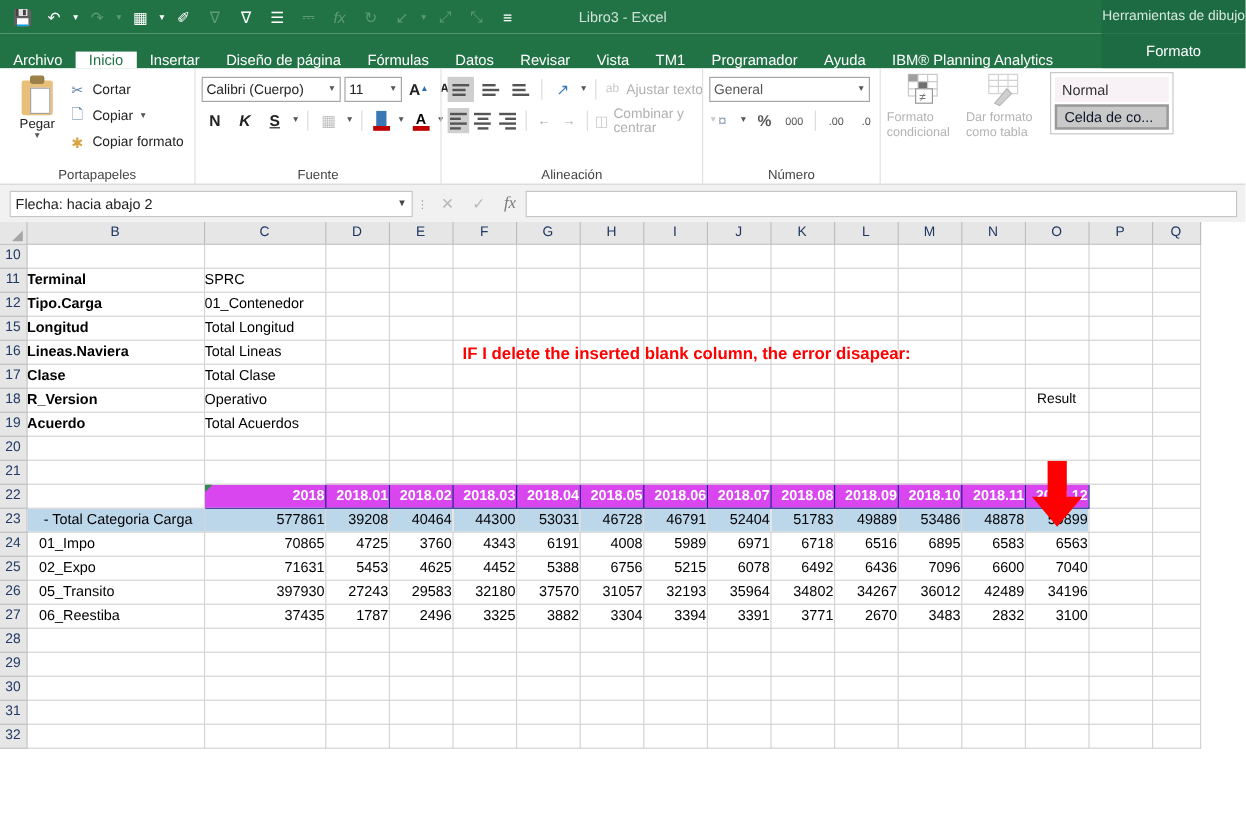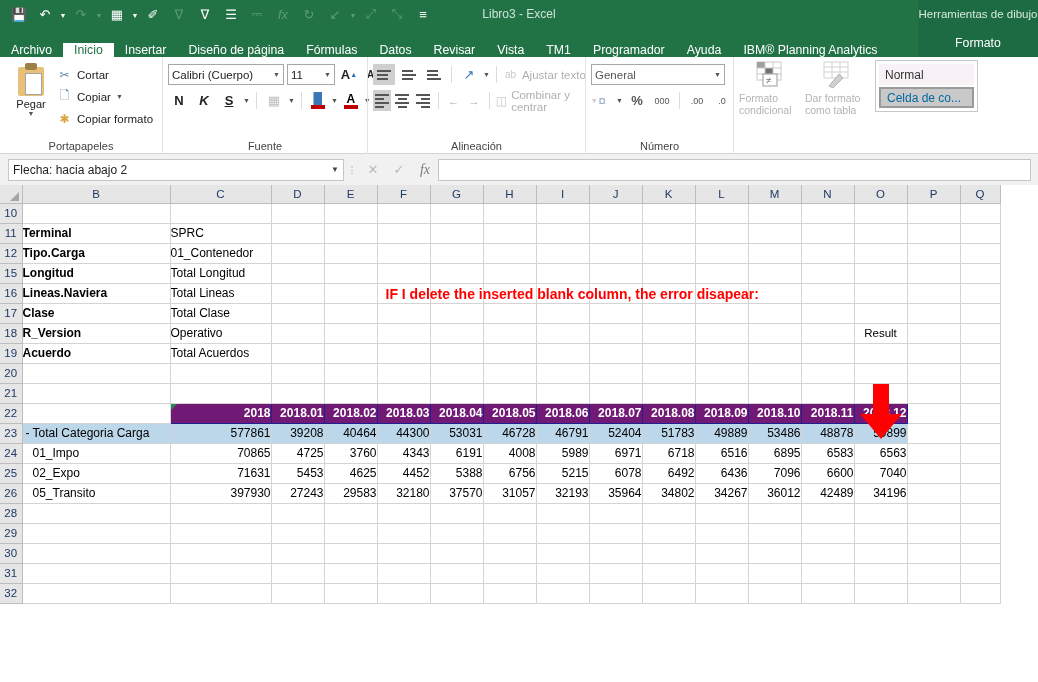--- a/index.html
+++ b/index.html
@@ -118,21 +118,21 @@
   .g-style .body { padding-top: 3px; gap: 4px; }
   .bigBtn { width: 62px; display: flex; flex-direction: column; align-items: center; }
   .bigBtn .lbl2 { font-size: 10.5px; color: #b3b3b3; line-height: 12px; margin-top: 2px; }
   .gridIcon { width: 34px; height: 30px; position: relative; }
   .stylegal {
     border: 1px solid #c8c8c8; width: 103px; height: 52px; margin-left: 4px;
     display: flex; flex-direction: column; padding: 3px; gap: 2px; background: #fff;
   }
   .styleCell { height: 21px; font-size: 12px; display: flex; align-items: center; padding-left: 6px; }
   .styleCell.normal { background: #f8f2f6; color: #333; }
-  .styleCell.sel { background: #c9c9c9; color: #0369a1; border: 2px solid #9a9a9a; }
+  .styleCell.sel { background: #c9c9c9; color: #0f172a; border: 2px solid #9a9a9a; }
 
   
   .fbar { height: 31px; background: #f1f1f1; display: flex; align-items: center; padding: 0 3px; gap: 0; }
   .namebox {
     width: 336px; height: 22px; background: #fff; border: 1px solid #c6c6c6;
     display: flex; align-items: center; font-size: 12px; color: #222; padding: 0 4px; margin-left: 5px;
   }
   .namebox .nv { flex: 1; white-space: nowrap; overflow: hidden; }
   .namebox .nc { font-size: 8px; color: #444; }
   .fgrip { width: 16px; text-align: center; color: #999; font-size: 9px; letter-spacing: 0; }
@@ -159,21 +159,21 @@
   td.cell {
     border-right: 1px solid #d4d4d4; border-bottom: 1px solid #d4d4d4;
     font-size: 12px; color: #000; padding: 0 3px; white-space: nowrap; overflow: hidden;
     background: transparent;
   }
   td.cell.b { font-weight: bold; }
   td.cell.r { text-align: right; }
 
   
   td.hdrblue {
-    background: #701a75; color: #ffffff; font-weight: bold; text-align: right;
+    background: #d946ef; color: #ffffff; font-weight: bold; text-align: right;
     border-right: 1px solid #1f1f8f; border-bottom: 1px solid #1f1f8f; font-size: 12px;
   }
   td.hdrblue.first { position: relative; }
   td.hdrblue.first .gtri { position: absolute; left: 0; top: 0; width: 0; height: 0;
      border-left: 6px solid #2d8a4e; border-bottom: 6px solid transparent; }
   td.totalrow { background: #bcd6ea; }
   td.redtext { color: #ff0000; font-weight: bold; font-size: 14px; }
   td.resultlbl { text-align: center; font-size: 11.5px; color: #000; }
 
   
@@ -734,21 +734,21 @@
             <td class="hdrblue">2018.08</td>
             <td class="hdrblue">2018.09</td>
             <td class="hdrblue">2018.10</td>
             <td class="hdrblue">2018.11</td>
             <td class="hdrblue">2018.12</td>
             <td class="cell"></td>
             <td class="cell"></td>
           </tr>
           <tr style="height: 20px;">
             <th class="rowhdr">23</th>
-            <td class="cell totalrow" style="padding-left: 3px;">- Total Categoria Carga</td>
+            <td class="cell totalrow" style="padding-left: 14px;">- Total Categoria Carga</td>
             <td class="cell r totalrow">577861</td>
             <td class="cell r totalrow">39208</td>
             <td class="cell r totalrow">40464</td>
             <td class="cell r totalrow">44300</td>
             <td class="cell r totalrow">53031</td>
             <td class="cell r totalrow">46728</td>
             <td class="cell r totalrow">46791</td>
             <td class="cell r totalrow">52404</td>
             <td class="cell r totalrow">51783</td>
             <td class="cell r totalrow">49889</td>
@@ -809,20 +809,39 @@
             <td class="cell r">35964</td>
             <td class="cell r">34802</td>
             <td class="cell r">34267</td>
             <td class="cell r">36012</td>
             <td class="cell r">42489</td>
             <td class="cell r">34196</td>
             <td class="cell"></td>
             <td class="cell"></td>
           </tr>
           <tr style="height: 20px;">
+            <th class="rowhdr">27</th>
+            <td class="cell" style="padding-left: 10px;">06_Reestiba</td>
+            <td class="cell r">37435</td>
+            <td class="cell r">1787</td>
+            <td class="cell r">2496</td>
+            <td class="cell r">3325</td>
+            <td class="cell r">3882</td>
+            <td class="cell r">3304</td>
+            <td class="cell r">3394</td>
+            <td class="cell r">3391</td>
+            <td class="cell r">3771</td>
+            <td class="cell r">2670</td>
+            <td class="cell r">3483</td>
+            <td class="cell r">2832</td>
+            <td class="cell r">3100</td>
+            <td class="cell"></td>
+            <td class="cell"></td>
+          </tr>
+          <tr style="height: 20px;">
             <th class="rowhdr">28</th>
             <td class="cell"></td>
             <td class="cell"></td>
             <td class="cell"></td>
             <td class="cell"></td>
             <td class="cell"></td>
             <td class="cell"></td>
             <td class="cell"></td>
             <td class="cell"></td>
             <td class="cell"></td>

